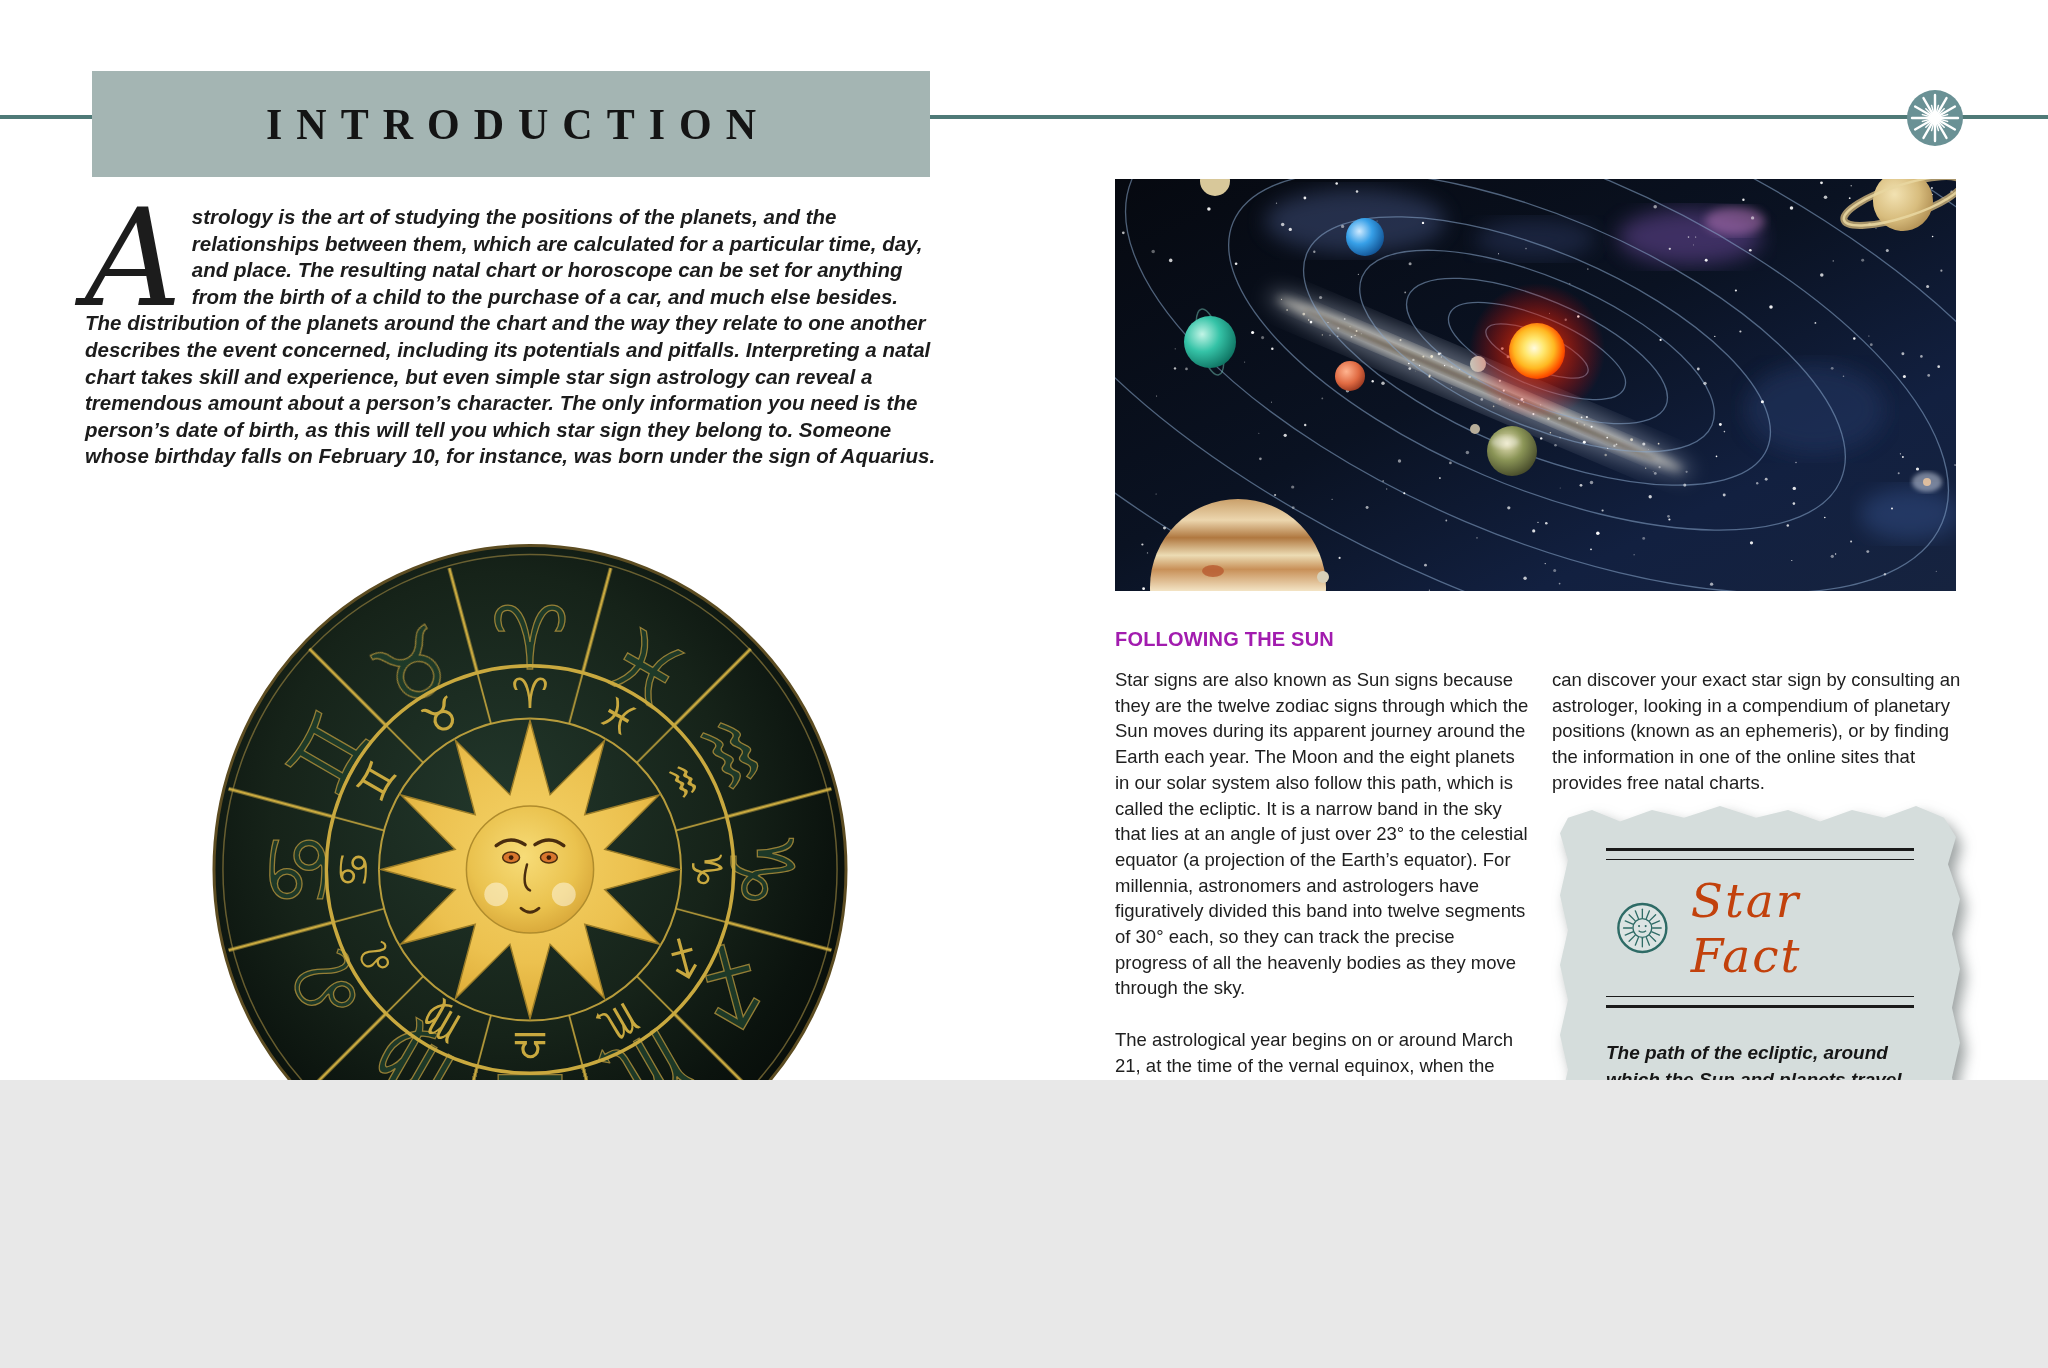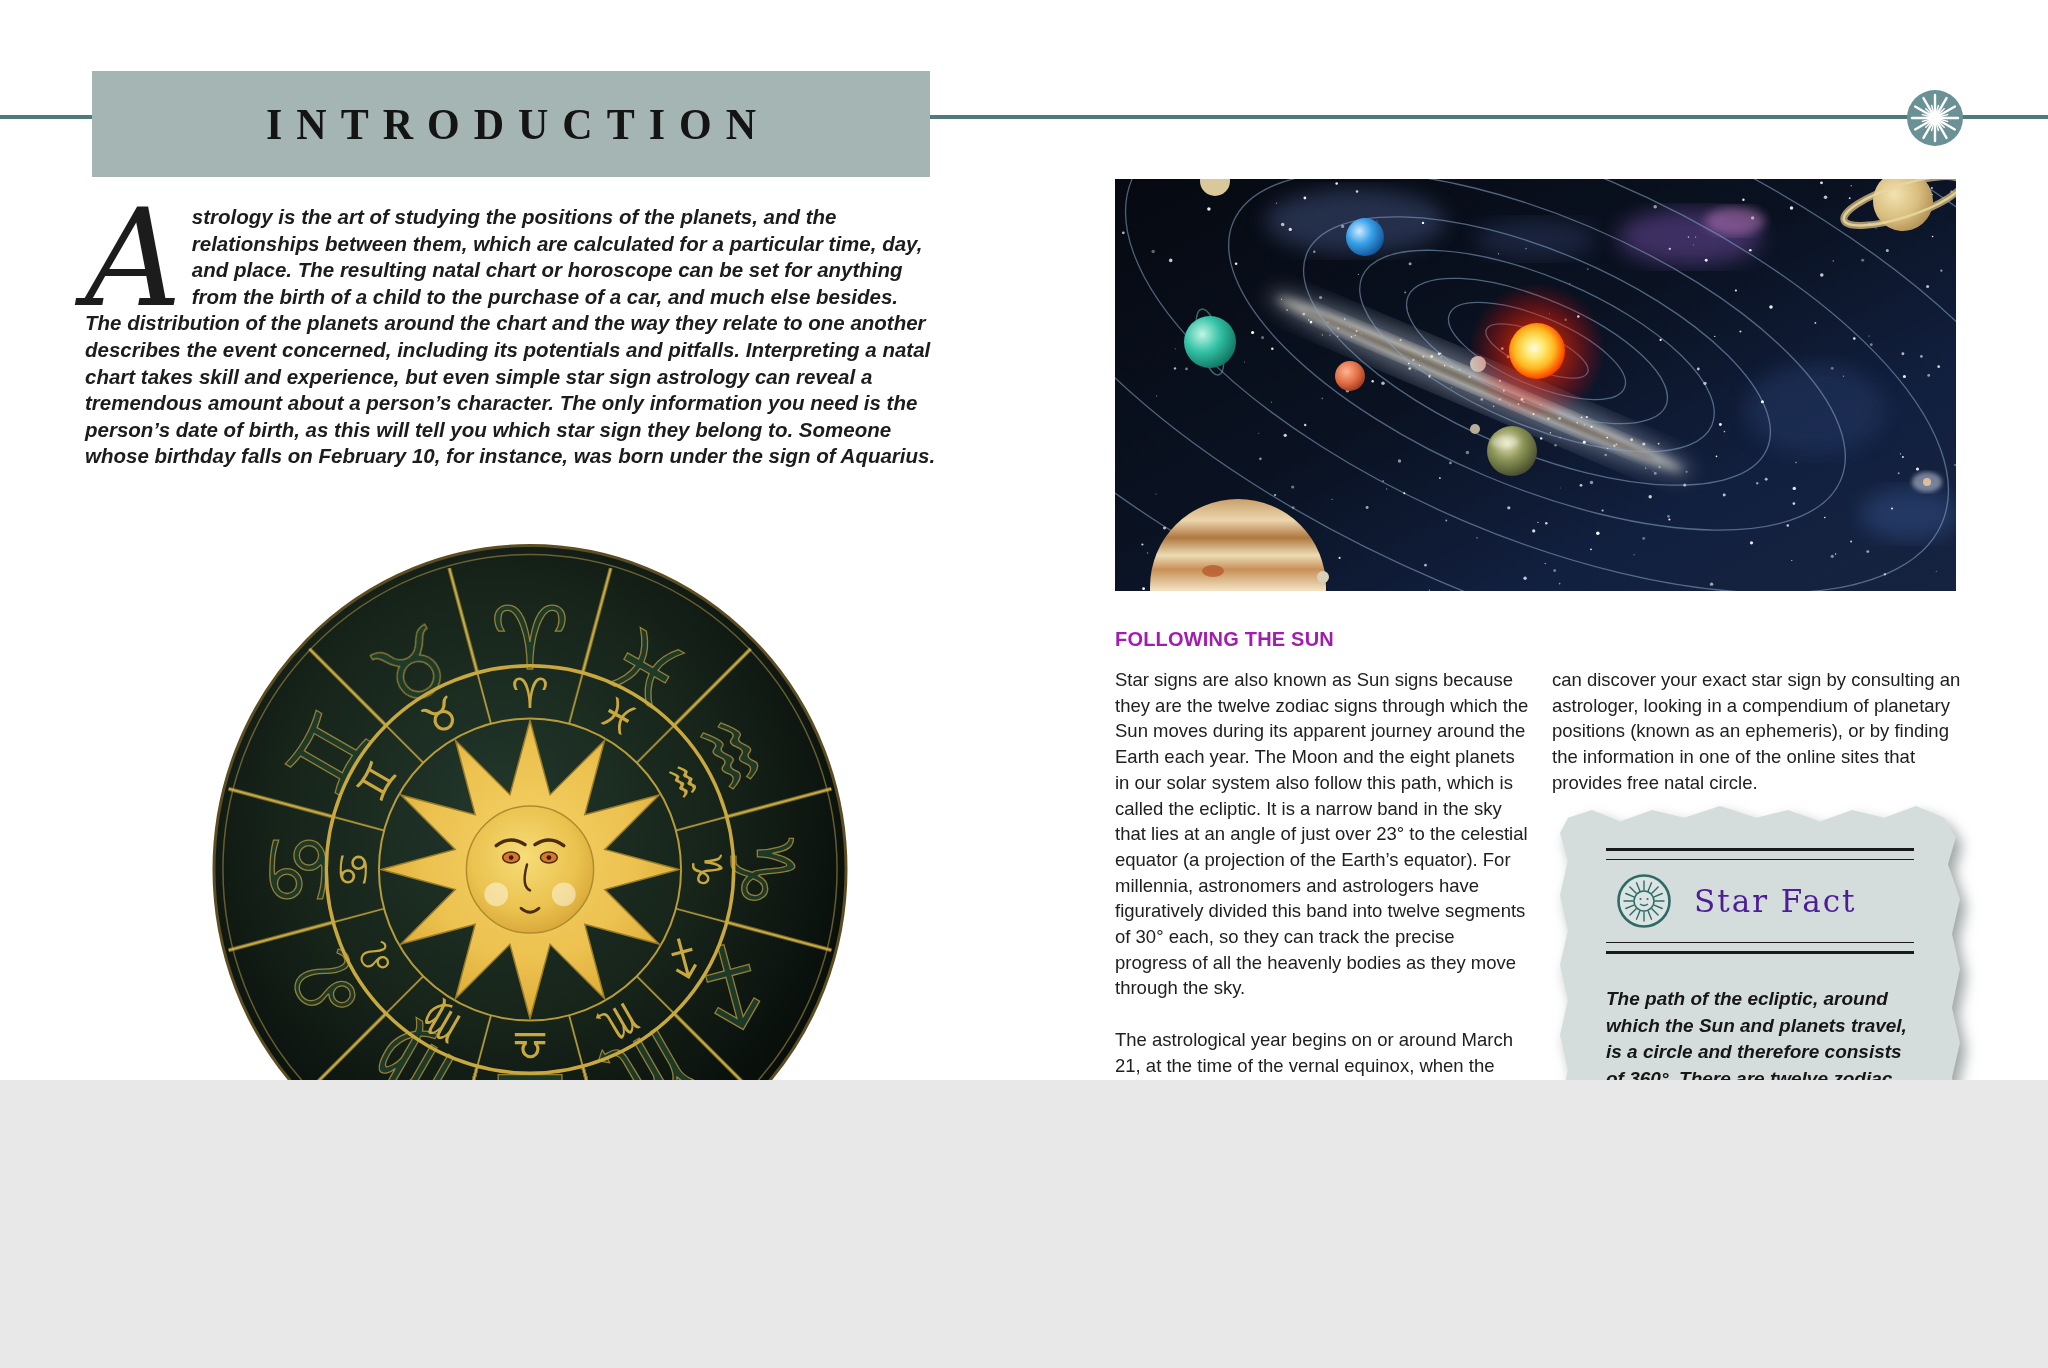--- a/index.html
+++ b/index.html
@@ -30,21 +30,21 @@
   .col1{left:1115px;} .col2{left:1552px;}
 
   
   .starfact-wrap{position:absolute;left:1560px;top:806px;width:400px;height:388px;
                  filter:drop-shadow(6px 8px 7px rgba(75,85,85,.55));}
   .starfact-paper{width:100%;height:100%;background:#d5dddc;box-sizing:border-box;padding-top:42px;
     clip-path:polygon(2% 3%,8% 1%,15% 4%,23% 1%,31% 3%,40% 0%,49% 3%,57% 1%,65% 4%,73% 1%,81% 3%,89% 0%,96% 3%,99% 8%,97% 15%,100% 24%,98% 33%,100% 42%,98% 52%,100% 61%,98% 70%,100% 79%,98% 88%,99% 95%,93% 98%,85% 96%,76% 99%,67% 97%,58% 100%,49% 97%,40% 99%,31% 97%,22% 100%,13% 97%,5% 99%,1% 94%,3% 86%,0% 77%,2% 68%,0% 59%,2% 50%,0% 41%,2% 32%,0% 23%,2% 14%,0% 7%);}
   .double-rule{height:8px;border-top:3px solid #1a1a1a;border-bottom:1.5px solid #1a1a1a;margin:0 46px;}
   .double-rule.flip{border-top-width:1.5px;border-bottom-width:3px;}
   .sf-head{display:flex;align-items:center;gap:22px;margin:13px 46px 13px 56px;}
-  .sf-title{font-family:"DejaVu Serif",serif;font-size:31px;color:#4c1d95;letter-spacing:2px;}
+  .sf-title{font-family:"DejaVu Serif",serif;font-style:italic;font-size:47px;color:#c2410c;letter-spacing:2px;}
   .sf-body{margin:32px 46px 0 46px;font-weight:700;font-style:italic;font-size:19px;line-height:26.5px;color:#161616;}
 
   
   .footer-line{position:absolute;left:0;top:1252px;width:2048px;height:5px;background:#3f6e6a;}
   .footer-bar{position:absolute;left:0;top:1257px;width:2048px;height:111px;background:#b5c5c2;
               box-sizing:border-box;display:flex;justify-content:space-between;padding:30px 90px 0 68px;}
   .f-group{display:flex;align-items:baseline;gap:42px;}
   .f-num{font-family:"Liberation Serif",serif;font-size:28px;color:#2e6562;}
   .f-label{font-family:"Liberation Serif",serif;font-weight:700;font-size:15px;letter-spacing:4.5px;color:#1b2626;}
 </style>
@@ -612,21 +612,21 @@
       <circle cx="208" cy="398" r="6" fill="#d8d0b8"></circle>
     </g>
   </svg>
 
   <h2 class="section-heading">FOLLOWING THE SUN</h2>
   <div class="col col1">
     <p>Star signs are also known as Sun signs because they are the twelve zodiac signs through which the Sun moves during its apparent journey around the Earth each year. The Moon and the eight planets in our solar system also follow this path, which is called the ecliptic. It is a narrow band in the sky that lies at an angle of just over 23° to the celestial equator (a projection of the Earth’s equator). For millennia, astronomers and astrologers have figuratively divided this band into twelve segments of 30° each, so they can track the precise progress of all the heavenly bodies as they move through the sky.</p>
     <p>The astrological year begins on or around March 21, at the time of the vernal equinox, when the Sun enters the sign of Aries. The precise time and date of this event changes from year to year, as is the case with the Sun’s entry into each of the other eleven signs. This is why there is no definitive date for the end of one star sign and the start of the next. If you were born on the cusp between two signs, you</p>
   </div>
   <div class="col col2">
-    <p>can discover your exact star sign by consulting an astrologer, looking in a compendium of planetary positions (known as an ephemeris), or by finding the information in one of the online sites that provides free natal circle.</p>
+    <p>can discover your exact star sign by consulting an astrologer, looking in a compendium of planetary positions (known as an ephemeris), or by finding the information in one of the online sites that provides free natal charts.</p>
   </div>
 
   <div class="starfact-wrap">
     <div class="starfact-paper">
       <div class="double-rule"></div>
       <div class="sf-head">
         <svg width="56" height="56" viewBox="0 0 56 56">
           <circle cx="28" cy="28" r="25.5" fill="#dce4e3" stroke="#2e6b66" stroke-width="2.6"></circle>
           <g stroke="#2e6b66" stroke-width="1.4" stroke-linecap="round">
             <line x1="28" y1="17" x2="28" y2="8"></line>

